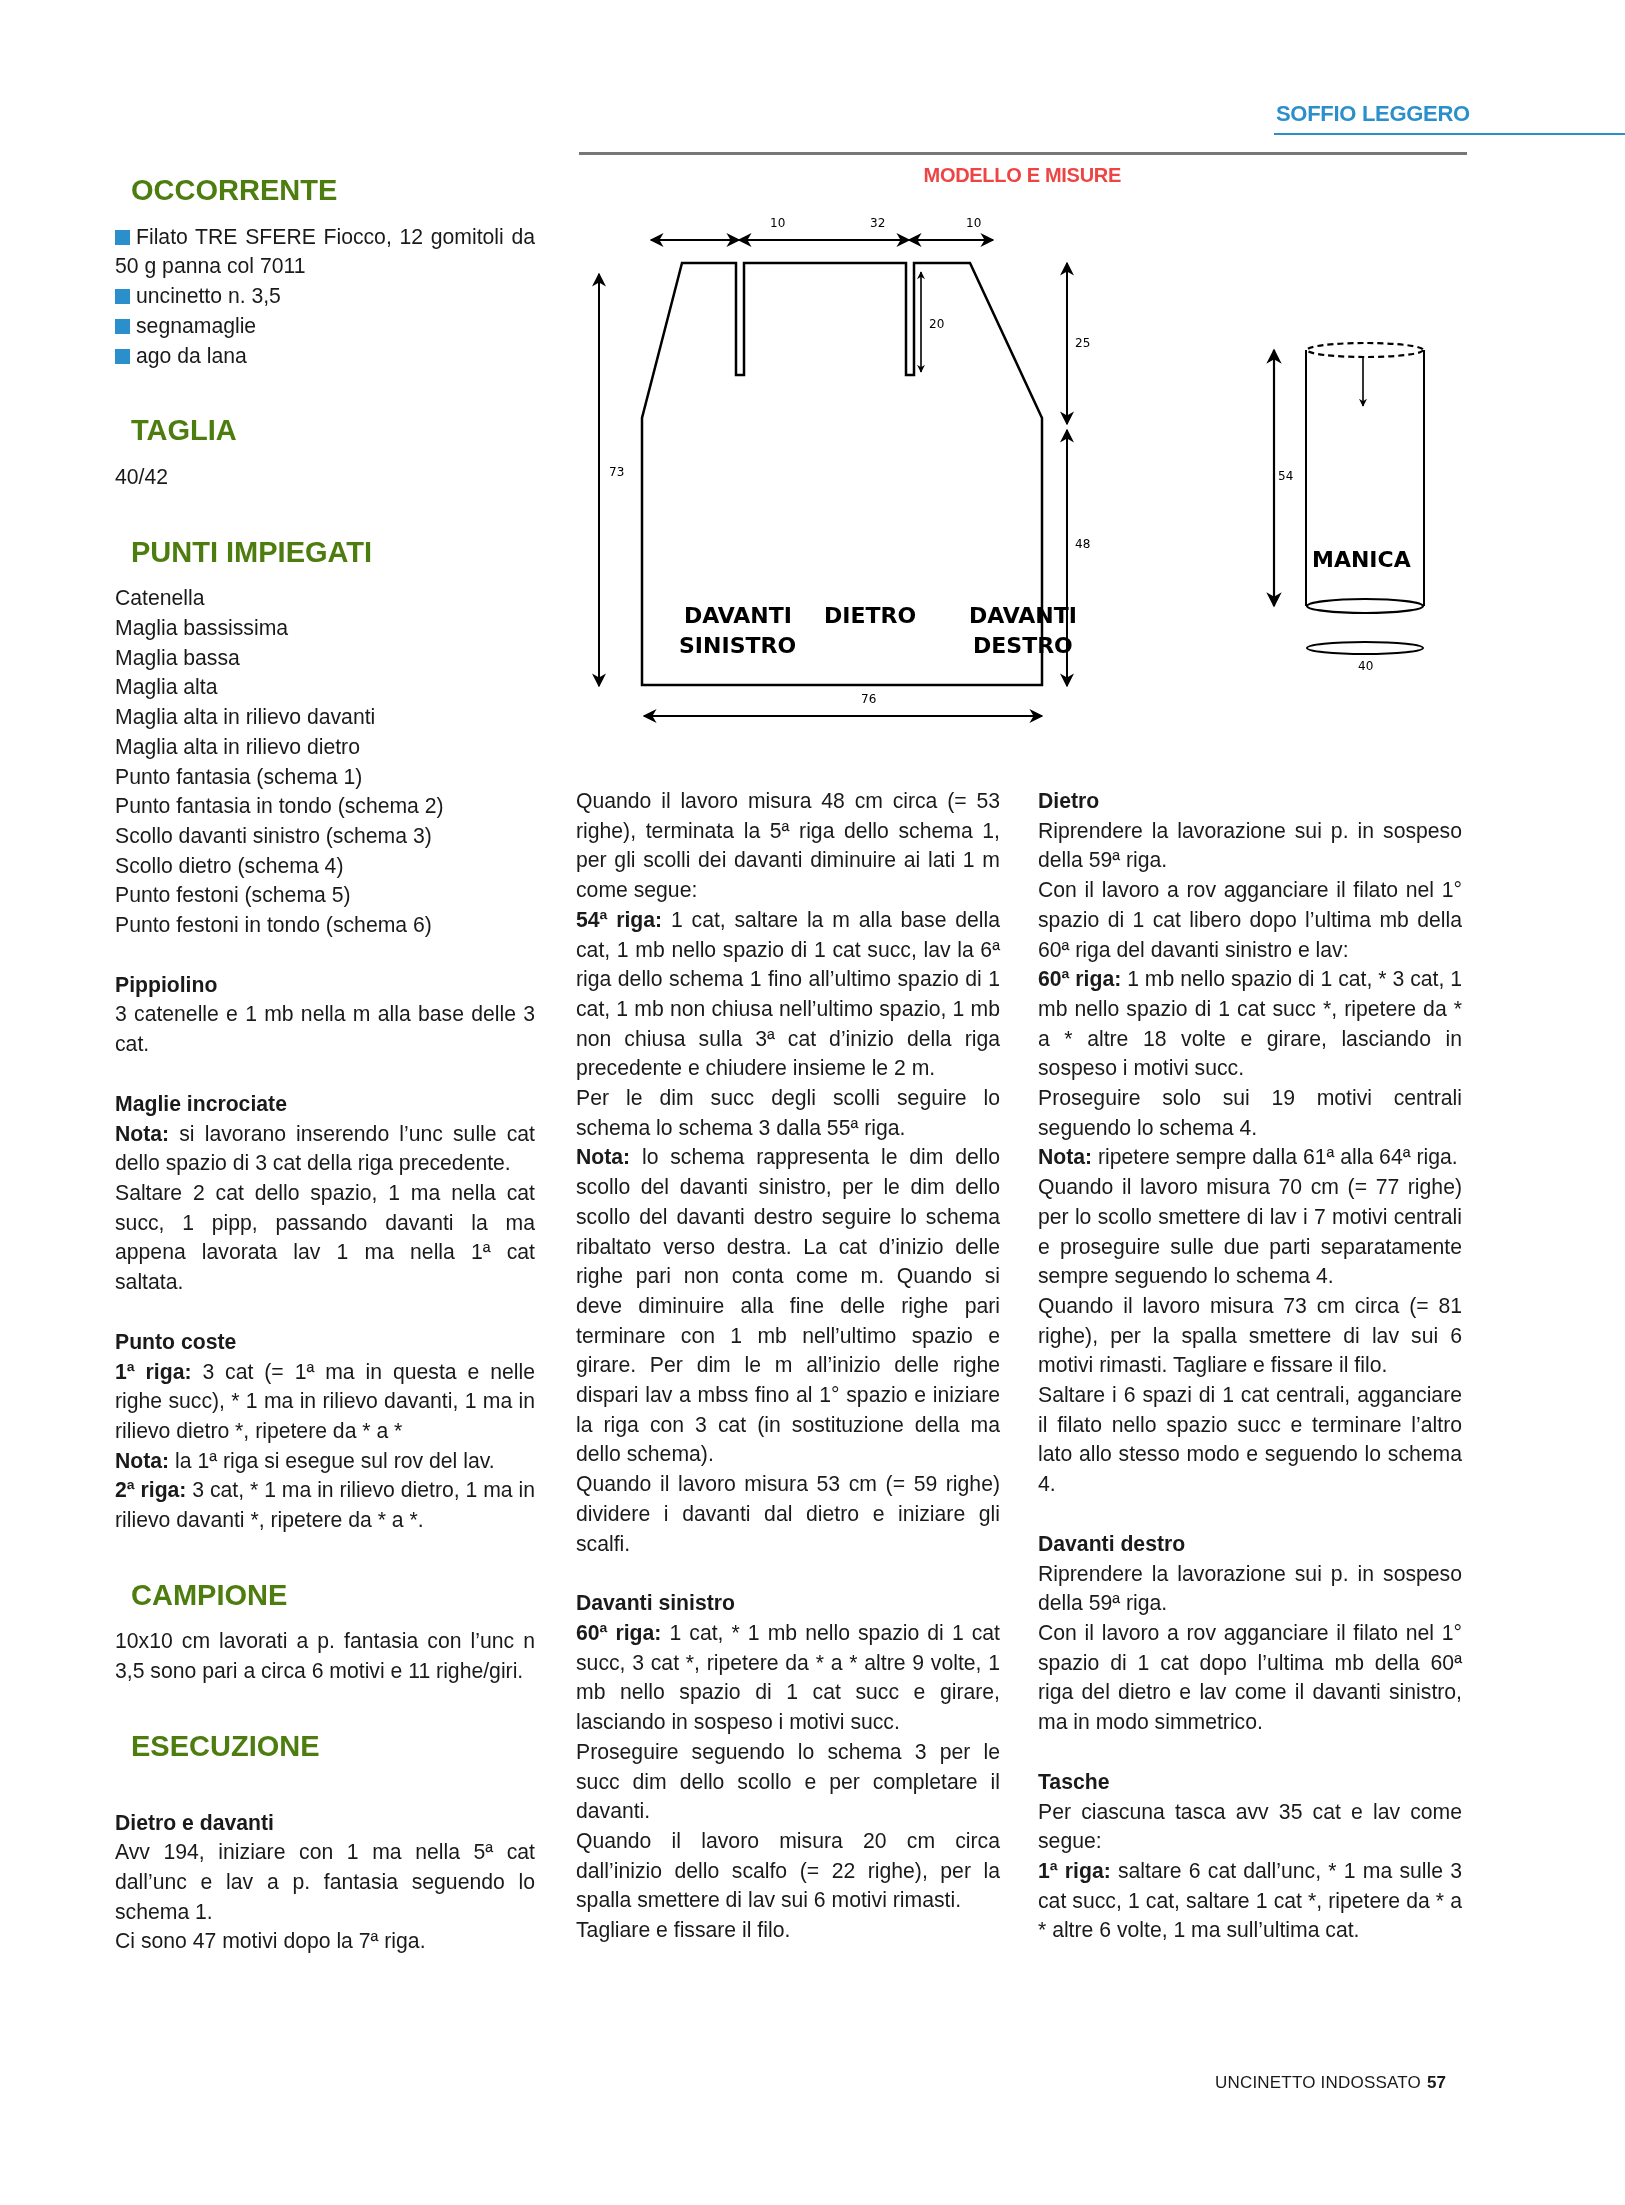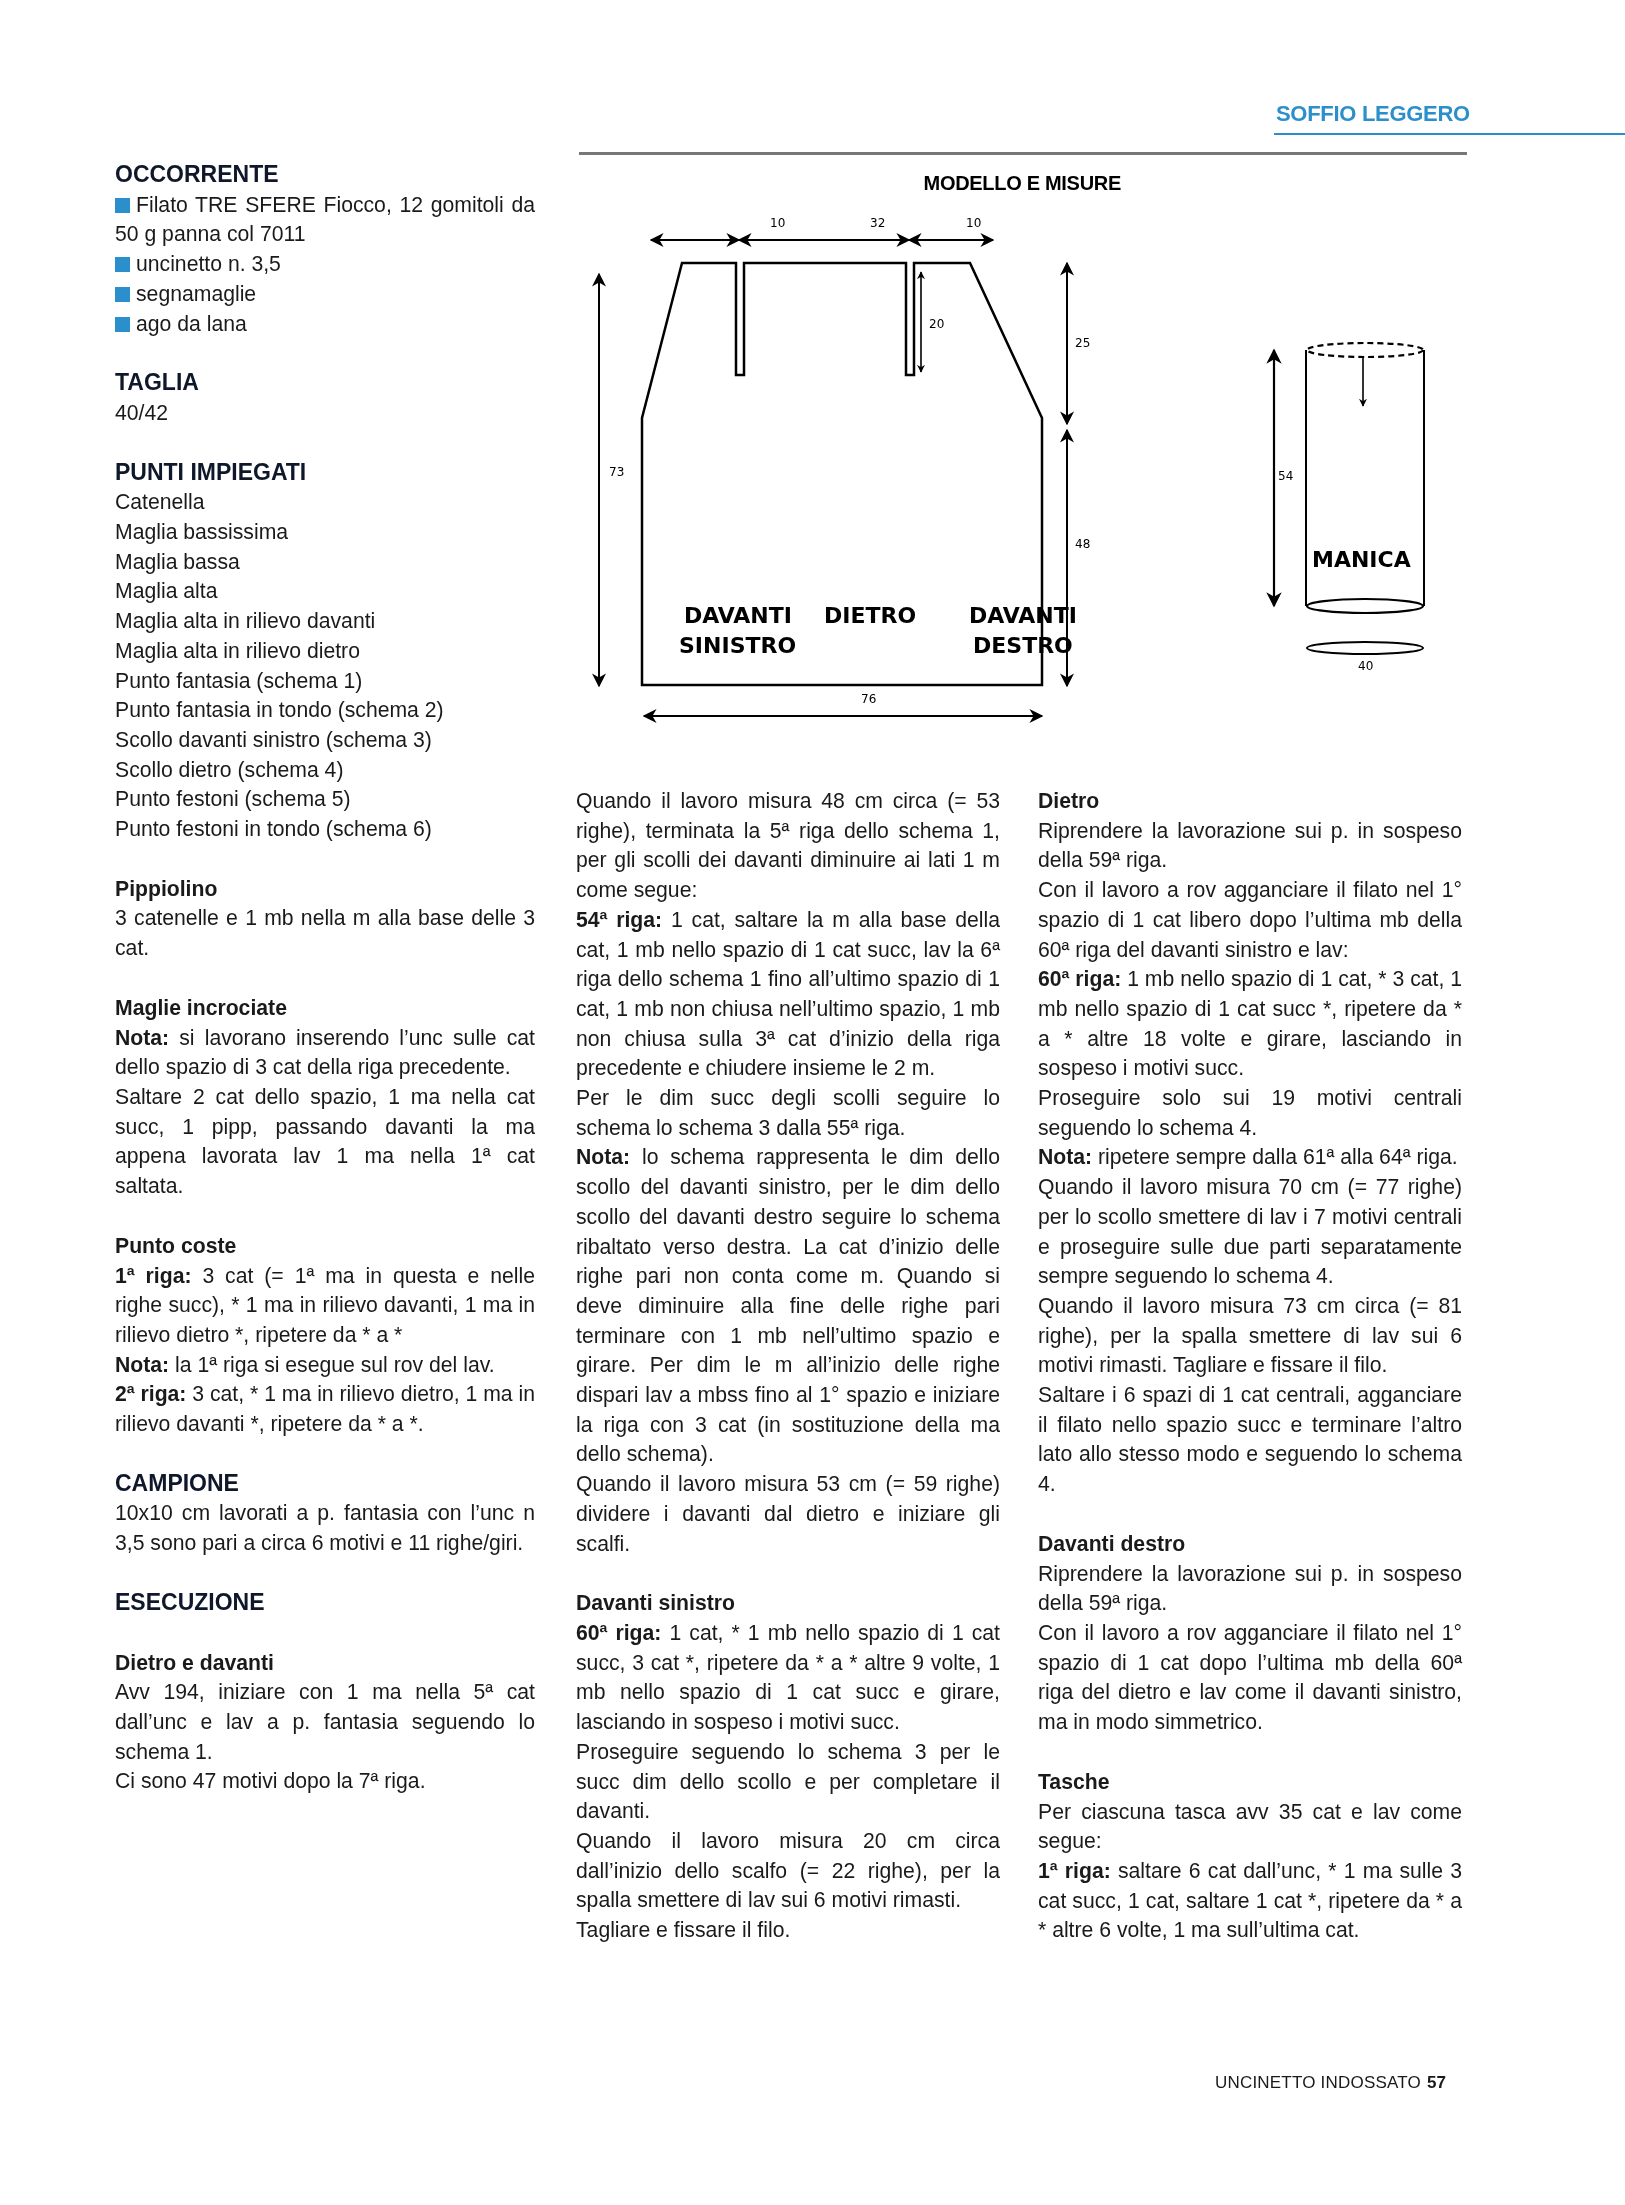--- a/index.html
+++ b/index.html
@@ -9,29 +9,29 @@
   .running-head .t { font-family: "Liberation Sans", sans-serif; font-weight: bold; font-size: 22px;
       color: #2b8fcb; letter-spacing: -0.3px; padding-left: 2px; }
   .running-head .rule { height: 2px; background: #2b8fcb; margin-top: 6px; }
 
   .col { position: absolute; font-size: 21.2px; line-height: 29.7px; }
   .col p { margin: 0; text-align: justify; }
   .col1 { left: 115px; top: 160px; width: 420px; }
   .col2 { left: 576px; top: 786px; width: 424px; }
   .col3 { left: 1038px; top: 786px; width: 424px; }
 
-  .sec-h { color: #0f172a; font-size: 23px; margin: 0; line-height: 29.7px; }
+  .sec-h { color: #4d7c0f; font-size: 29px; margin: 16px; line-height: 29.7px; }
   .sub-h { font-weight: bold; margin: 0; }
   .gap { height: 30px; }
   .bul { display: inline-block; width: 15px; height: 15px; background: #2b8fcb; margin-right: 6px; vertical-align: -1px; }
   b { font-weight: bold; }
 
   .figure { position: absolute; left: 579px; top: 150px; width: 888px; height: 590px; }
   .fig-rule { position: absolute; left: 0; top: 2px; width: 888px; height: 3px; background: #777; }
-  .fig-title { position: absolute; right: 346px; top: 22px; font-weight: bold; font-size: 20px; color: #000000; letter-spacing: -0.3px;}
+  .fig-title { position: absolute; right: 346px; top: 14px; font-weight: bold; font-size: 20px; color: #ef4444; letter-spacing: -0.3px;}
   svg text { font-family: "DejaVu Sans", sans-serif; }
 
   .footer { position: absolute; left: 1215px; top: 2073px; font-size: 17px; letter-spacing: 0.2px; }
   .footer b { margin-left: 6px; }
 </style>
 </head>
 <body>
 
 <div class="running-head">
   <div class="t">SOFFIO LEGGERO</div>

